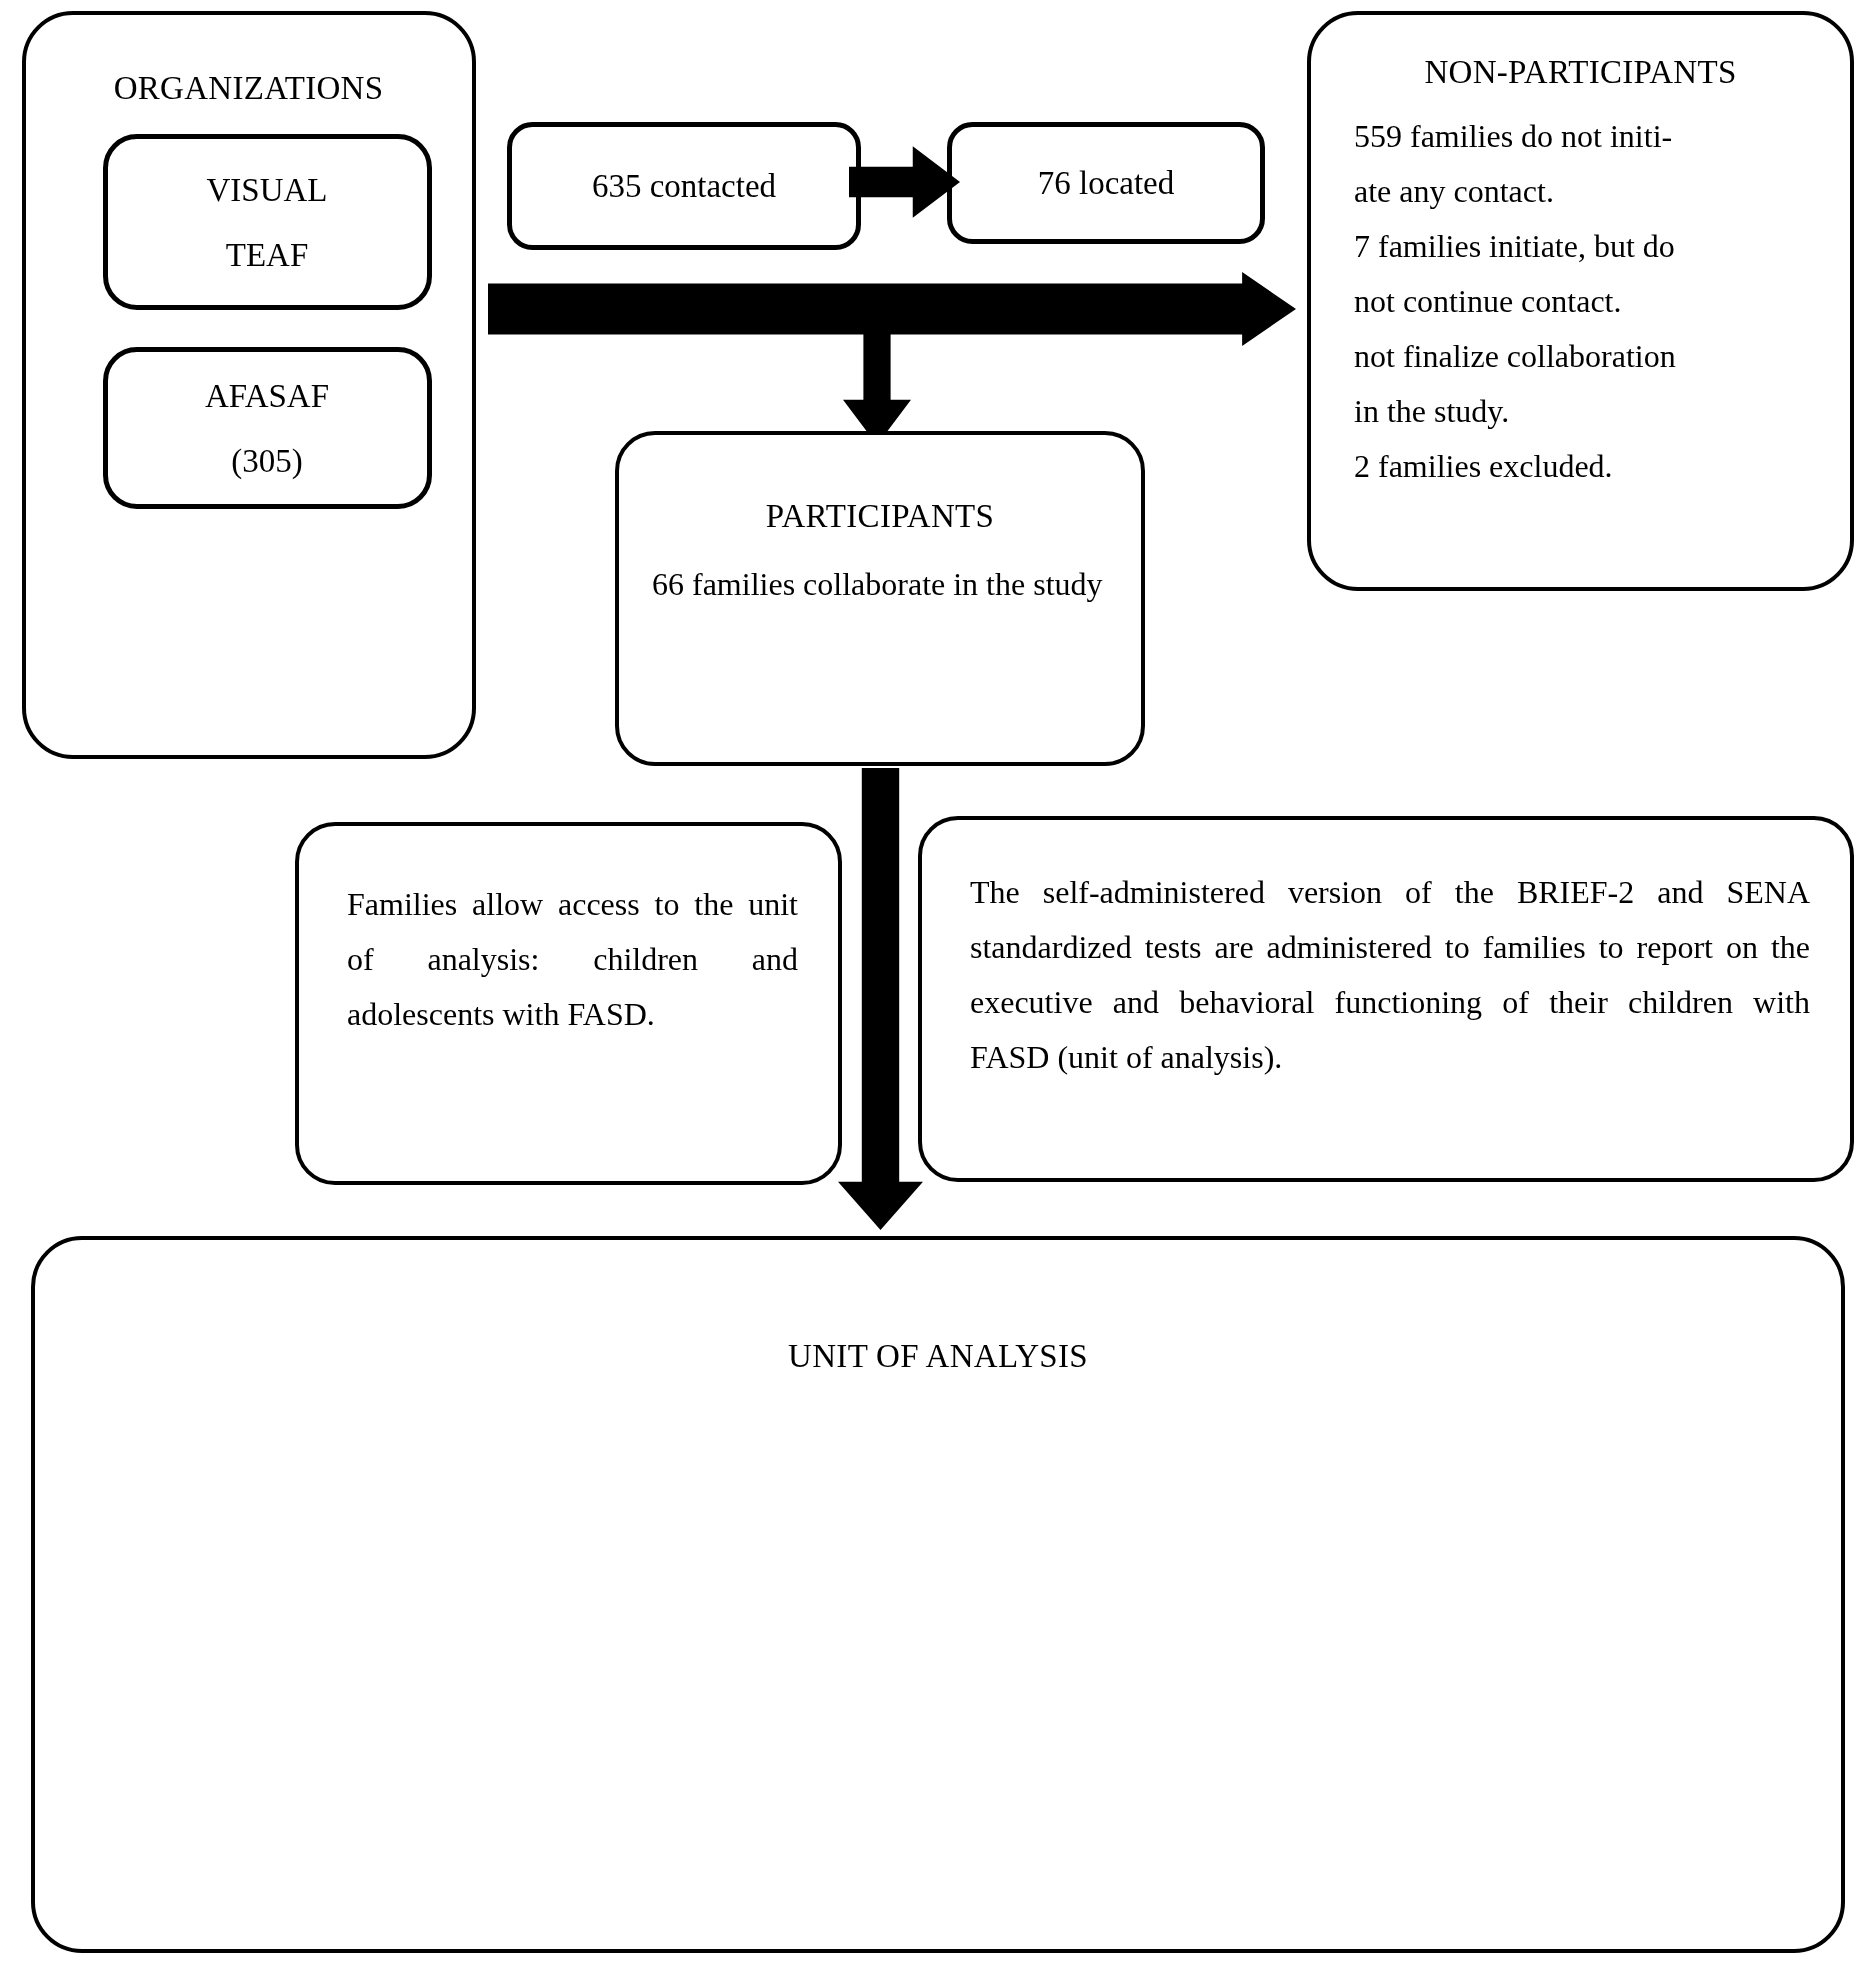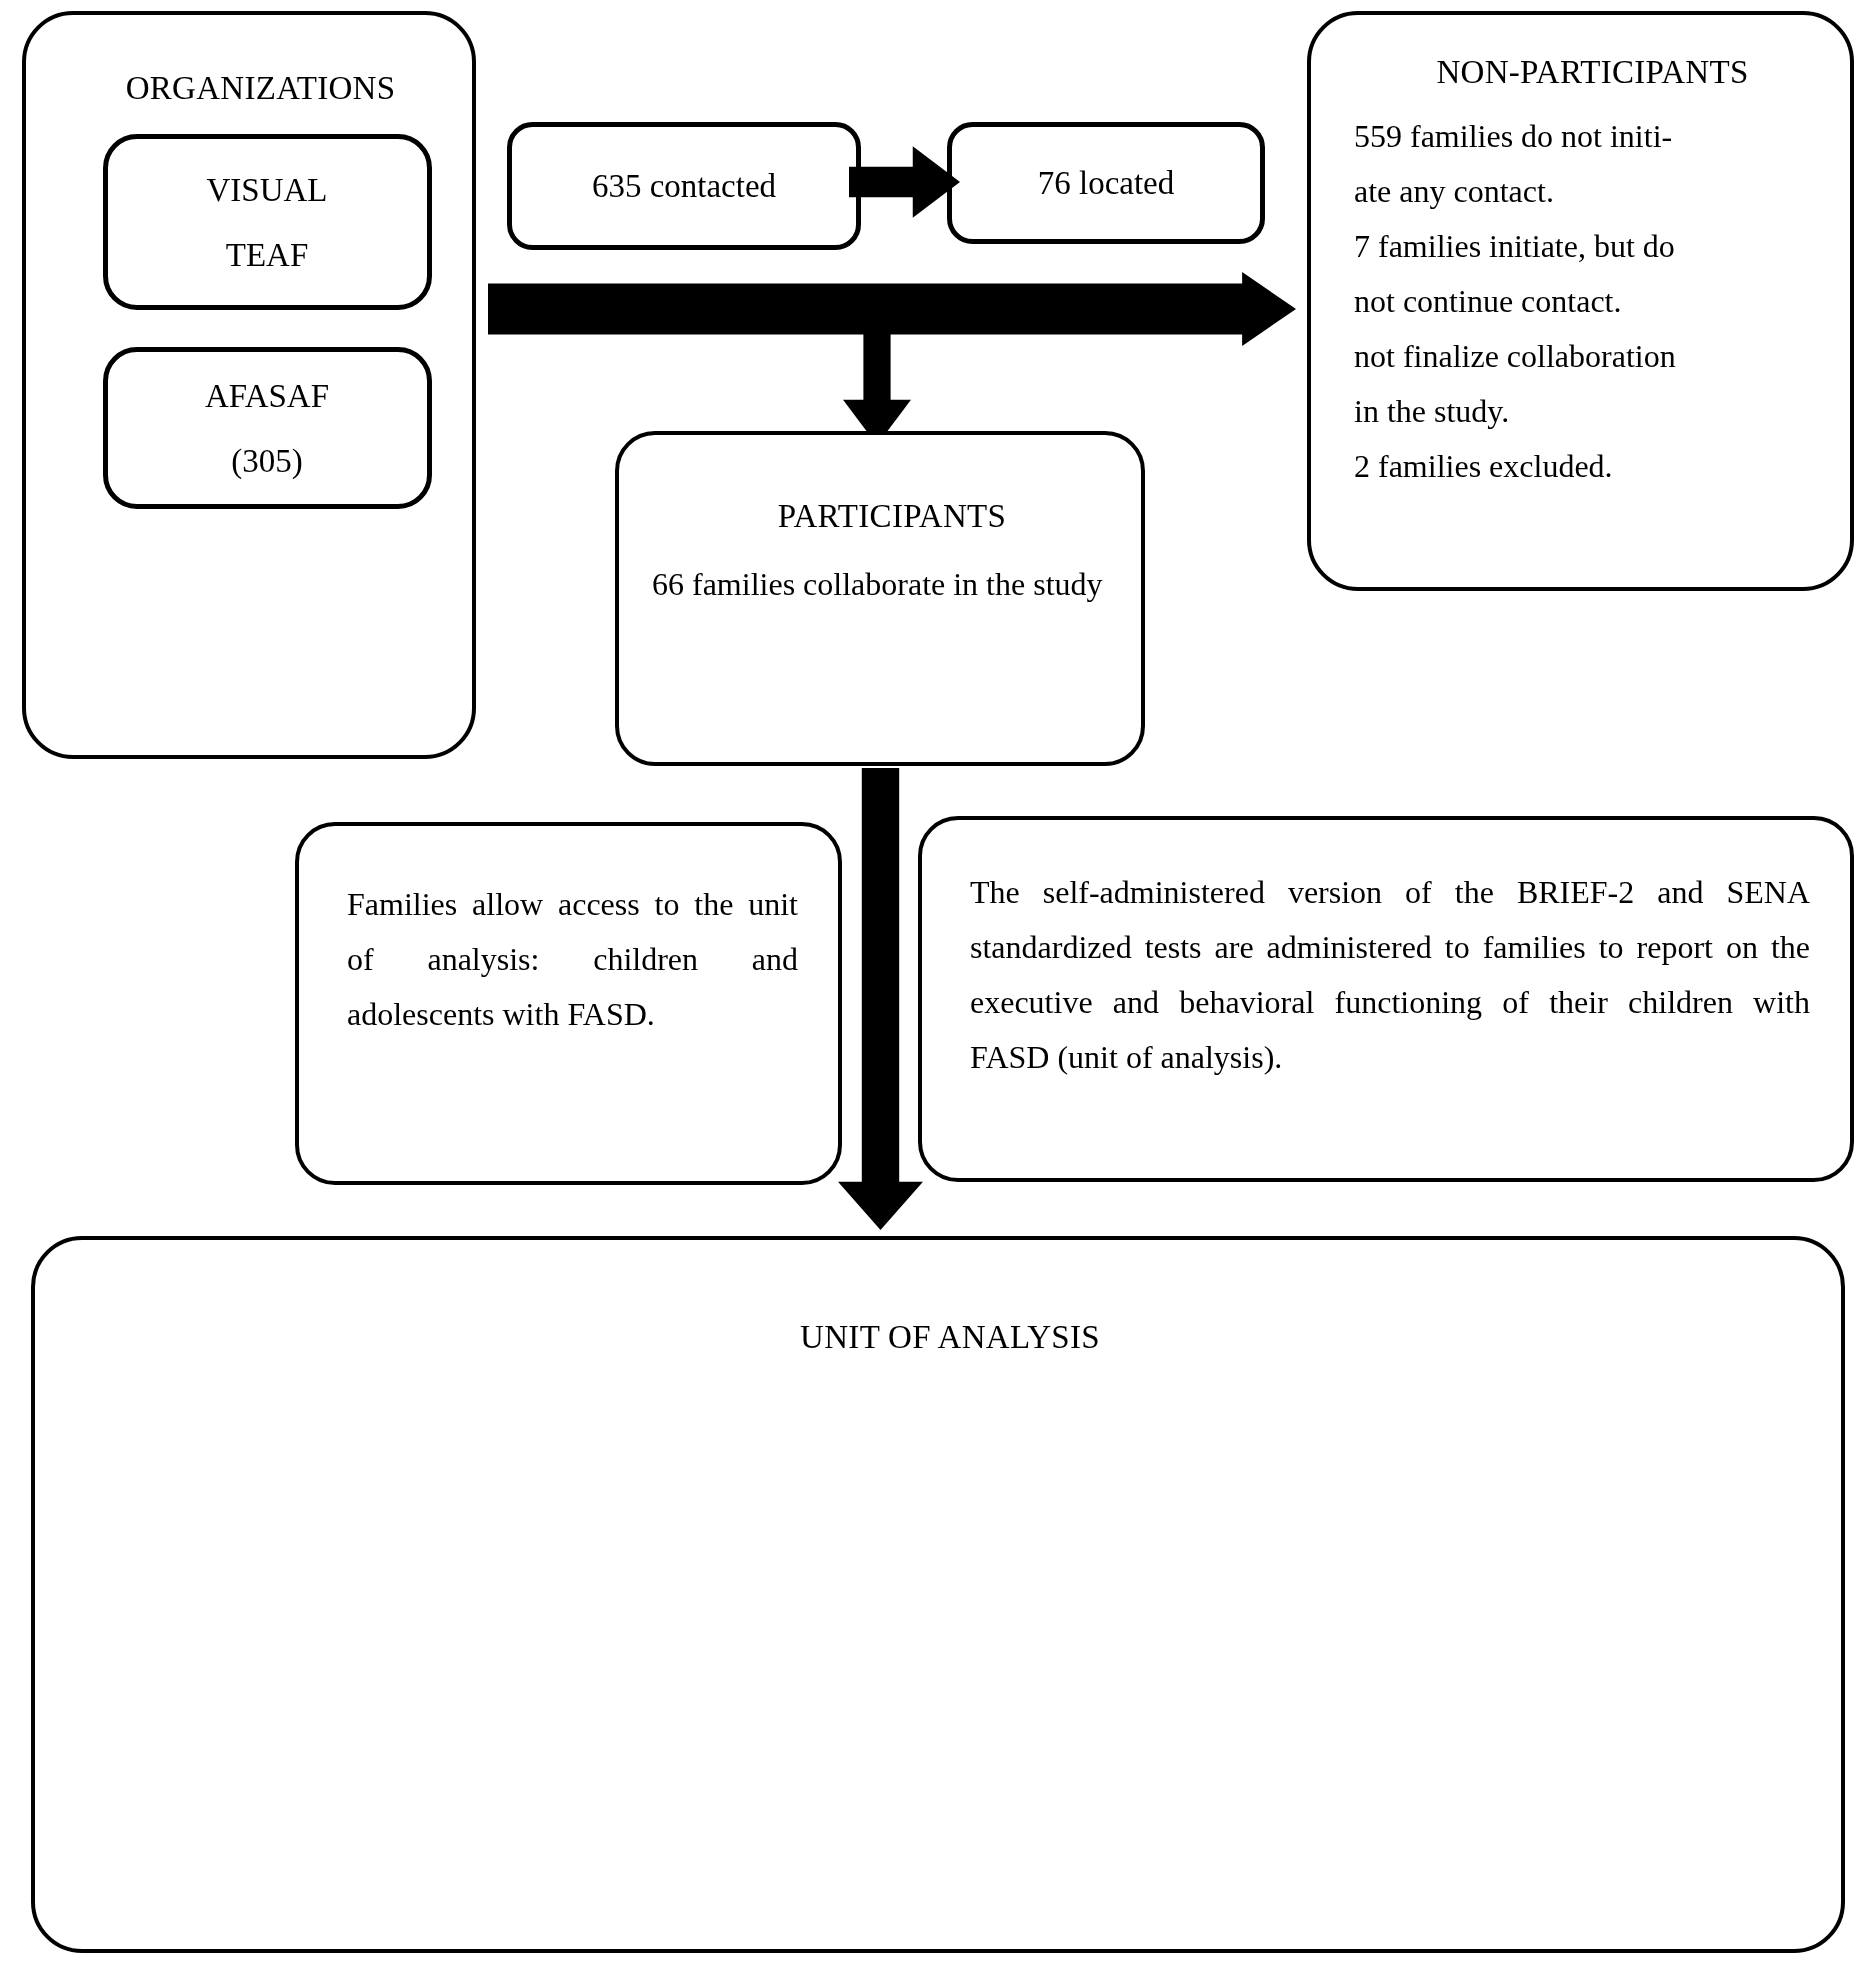--- a/index.html
+++ b/index.html
@@ -25,21 +25,20 @@
     background: #ffffff;
   }
   .box.thick { border-width: 5.1px; }
 
   .title {
     text-align: center;
     font-size: 33px;
     line-height: 1.0;
     letter-spacing: 0.3px;
     white-space: nowrap;
-    padding-left: 12px;
   }
   .body-text {
     font-size: 32px;
     line-height: 1.72;
   }
   .just { text-align: justify; text-align-last: left; }
 
   
   #org-box      { left: 21.5px;  top: 11.3px;   width: 454px;  height: 748px; border-radius: 51px; }
   #org-title    { position:absolute; left: 0; top: 57px; width: 100%; }
@@ -96,21 +95,21 @@
 
   
   #families-box { left: 295px;  top: 822px; width: 547px; height: 363px; border-radius: 40px; }
   #families-text{ position:absolute; left: 48px; right: 40px; top: 51px; }
 
   #tests-box    { left: 918px; top: 816px; width: 936px; height: 366px; border-radius: 40px; }
   #tests-text   { position:absolute; left: 48px; right: 40px; top: 45px; }
 
   
   #unit-box     { left: 31px; top: 1236px; width: 1814px; height: 717px; border-radius: 51px; }
-  #unit-title   { position:absolute; left:0; top:81px; width:100%; }
+  #unit-title   { position:absolute; left:0; top:100px; width:100%; }
 </style>
 </head>
 <body>
 
 <div id="canvas">
 
   <div class="box" id="org-box">
     <div class="title" id="org-title">ORGANIZATIONS</div>
 
     <div class="box thick" id="org-visual">

